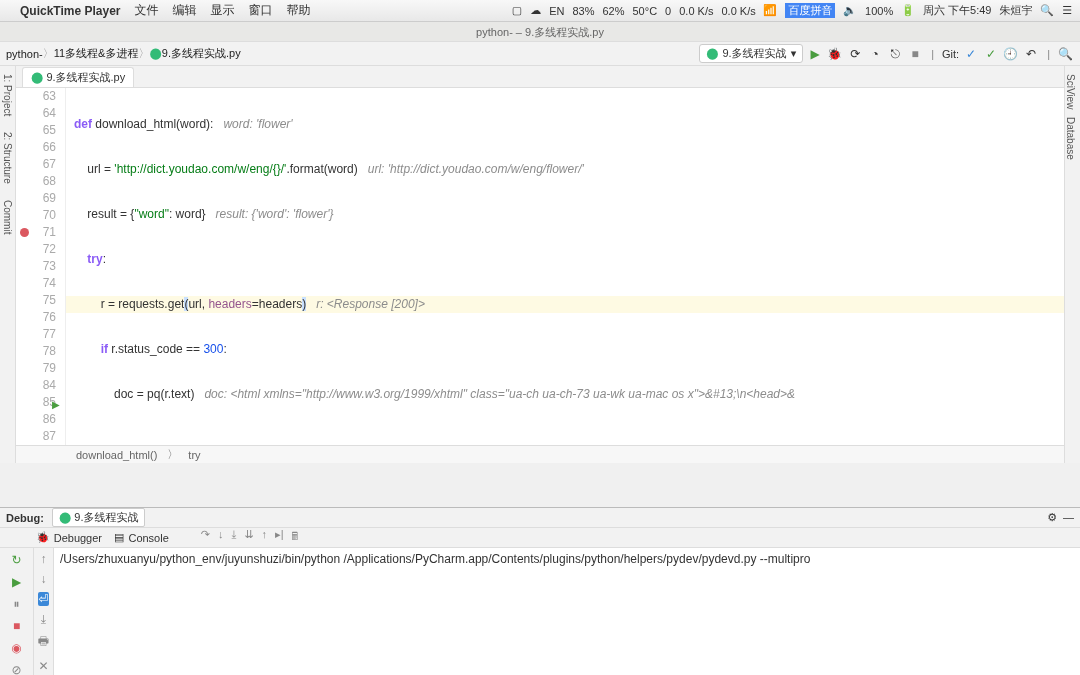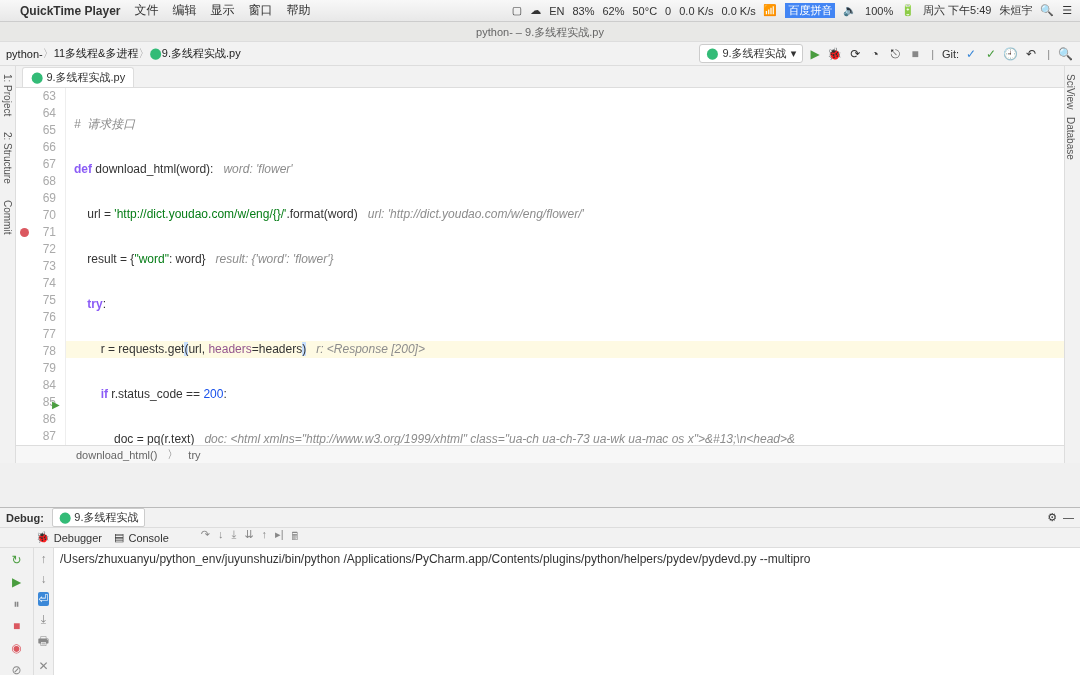--- a/index.html
+++ b/index.html
@@ -165,27 +165,26 @@
         <div>77</div>
         <div>78</div>
         <div>79</div>
         <div>84</div>
         <div><span class="arrow">▶</span><span>85</span></div>
         <div>86</div>
         <div>87</div>
 
       </div>
       <div class="code">
-        <div class="ln"><span class="cmt">#  请求接口</span></div>
         <div class="ln"><span class="kw">def</span><span> download_html(word):   </span><span class="cmt">word: 'flower'</span></div>
         <div class="ln"><span>    url = </span><span class="str">'http://dict.youdao.com/w/eng/{}/'</span><span>.format(word)   </span><span class="cmt">url: 'http://dict.youdao.com/w/eng/flower/'</span></div>
         <div class="ln"><span>    result = {</span><span class="str">"word"</span><span>: word}   </span><span class="cmt">result: {'word': 'flower'}</span></div>
         <div class="ln"><span>    </span><span class="kw">try</span><span>:</span></div>
         <div class="ln hl-y"><span>        r = requests.get</span><span style="background:#c8e0ff">(</span><span>url, </span><span class="self">headers</span><span>=headers</span><span style="background:#c8e0ff">)</span><span class="cmt">   r: &lt;Response [200]&gt;</span></div>
-        <div class="ln"><span>        </span><span class="kw">if</span><span> r.status_code == </span><span class="num">200</span><span>:</span></div>
+        <div class="ln"><span>        </span><span class="kw">if</span><span> r.status_code == </span><span class="num">300</span><span>:</span></div>
         <div class="ln"><span>            doc = pq(r.text)   </span><span class="cmt">doc: &lt;html xmlns="http://www.w3.org/1999/xhtml" class="ua-ch ua-ch-73 ua-wk ua-mac os x"&gt;&amp;#13;\n&lt;head&gt;&amp;</span></div>
         
         
         
         
         
         
         
         
         

